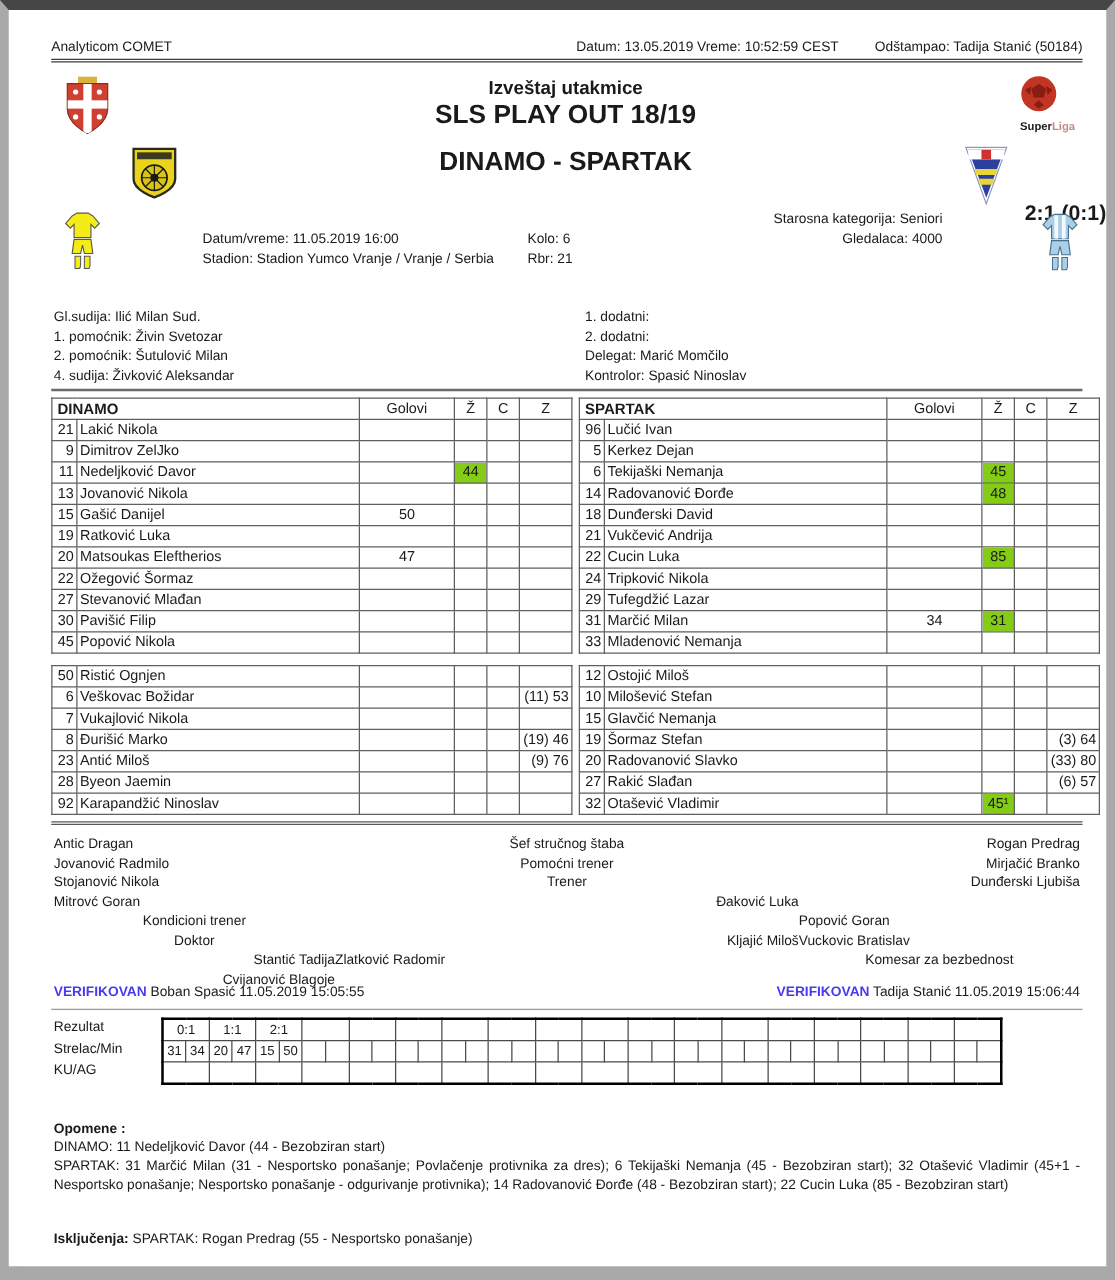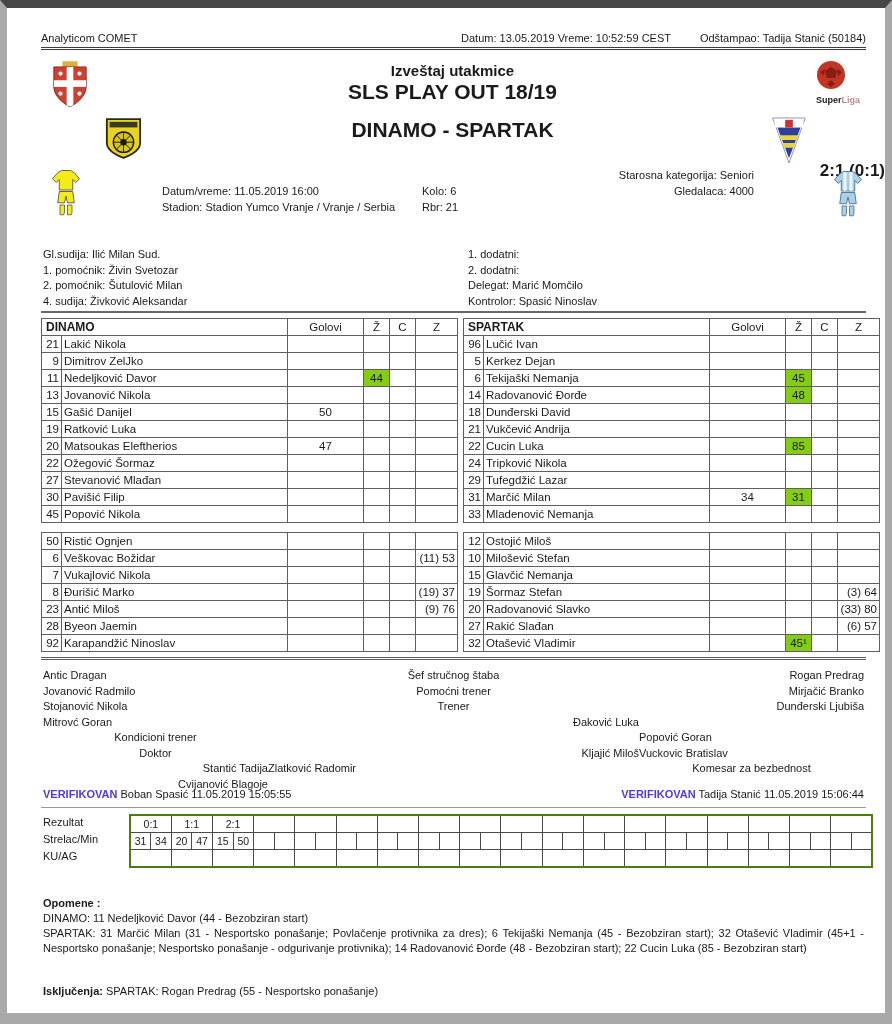--- a/index.html
+++ b/index.html
@@ -46,21 +46,21 @@
   .staff-grid .sl{text-align:left;min-height:15.5px;}
   .staff-grid .sr{text-align:center;min-height:15.5px;}
   .staff-grid .srt{text-align:right;min-height:15.5px;}
 
   .verif{display:flex;justify-content:space-between;font-size:11px;}
   .v-label{color:#4a39f0;font-weight:bold;}
 
   .result{display:flex;}
   .r-labels{width:86px;line-height:17px;font-size:11px;}
   .r-labels div{height:17px;}
-  table.rgrid{border-collapse:collapse;table-layout:fixed;width:744px;border:2px solid #4d7c0f;}
+  table.rgrid{border-collapse:collapse;table-layout:fixed;width:673px;border:2px solid #000000;}
   table.rgrid td{border:1px solid #4a4a4a;height:16px;font-size:10.5px;text-align:center;padding:0;overflow:hidden;}
 
   .notes{font-size:11px;line-height:15px;}
   .notes .lbl{font-weight:bold;}
   .just{text-align:justify;}
 
   .sl-text{font-size:9px;font-weight:bold;margin-top:1px;}
   .sl-text .p2{color:#c48a8a;}
 </style>
 </head>
@@ -323,21 +323,21 @@
                 <td class="c"></td>
                 <td class="c"></td>
                 <td class="sub"></td>
               </tr>
               <tr>
                 <td class="num">8</td>
                 <td class="name">Đurišić Marko</td>
                 <td class="c"></td>
                 <td class="c"></td>
                 <td class="c"></td>
-                <td class="sub">(19) 37</td>
+                <td class="sub">(19) 46</td>
               </tr>
               <tr>
                 <td class="num">23</td>
                 <td class="name">Antić Miloš</td>
                 <td class="c"></td>
                 <td class="c"></td>
                 <td class="c"></td>
                 <td class="sub">(9) 76</td>
               </tr>
               <tr>

